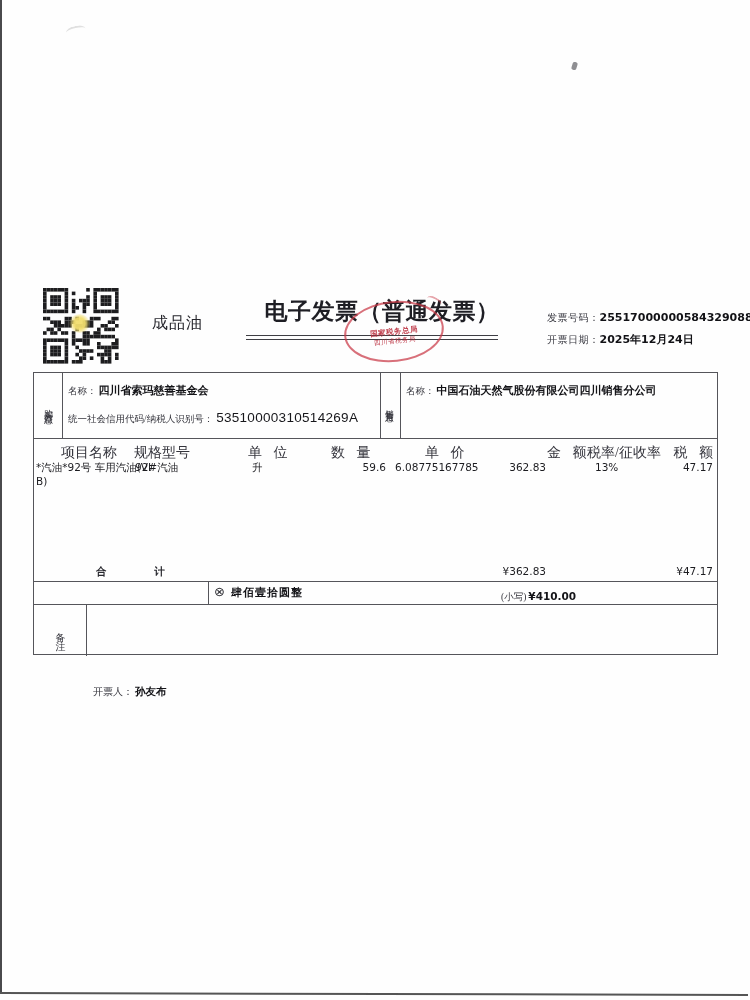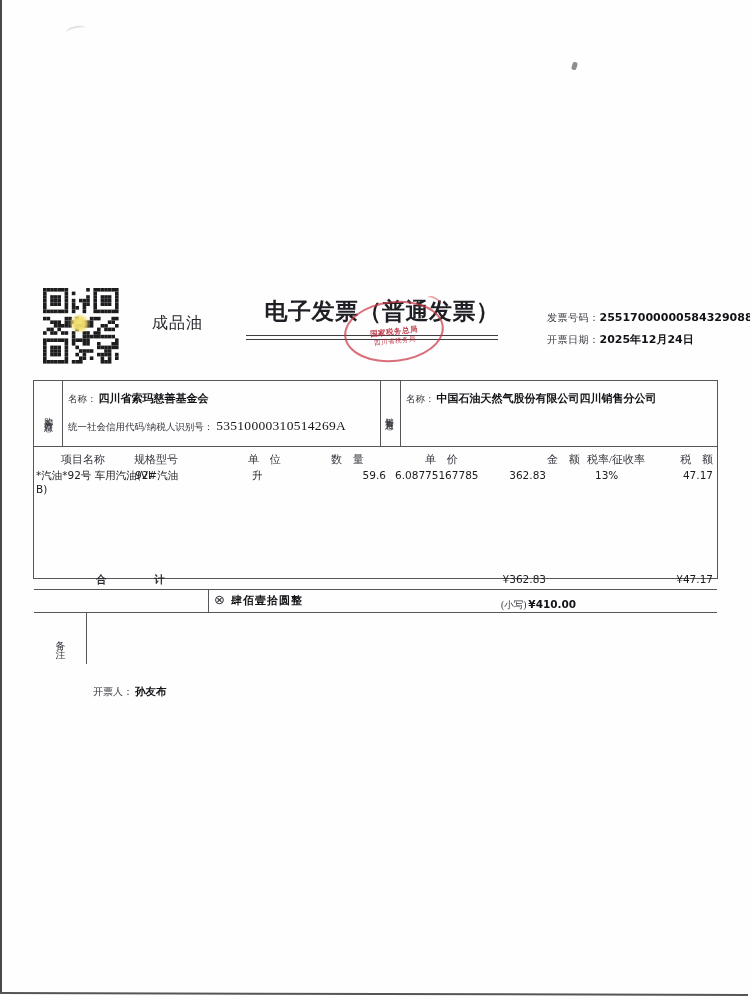--- a/index.html
+++ b/index.html
@@ -39,44 +39,44 @@
   .stamp-extra { position:absolute; left:426px; top:297px; width:16px; height:9px; border-top:2px solid rgba(201,57,71,0.45);
            border-radius:50%; transform:rotate(28deg); }
 
   
   .meta { position:absolute; left:547px; white-space:nowrap; }
   .meta1 { top:307px; } .meta2 { top:329px; }
   .mlbl { font-size:10px; color:#3a3a42; letter-spacing:0.5px; }
   .mval { font-family:"DejaVu Sans","Liberation Sans",sans-serif; font-weight:bold; font-size:11px; color:#121216; }
 
   
-  .box { position:absolute; left:33px; top:380px; width:685px; height:199px; border:1.2px solid #55555a; }
+  .box { position:absolute; left:33px; top:372px; width:685px; height:283px; border:1.2px solid #55555a; }
   .hline { position:absolute; left:0; width:100%; border-top:1.2px solid #55555a; }
   .h1 { top:65px; } .h2 { top:208px; } .h3 { top:231px; }
   .vline { position:absolute; border-left:1.2px solid #55555a; }
   .v-buyer  { left:28px;  top:0; height:65px; }
   .v-mid    { left:346px; top:0; height:65px; }
   .v-seller { left:366px; top:0; height:65px; }
   .v-taxsum { left:174px; top:208px; height:23px; }
   .v-remark { left:52px;  top:231px; height:52px; }
 
   .side-label { position:absolute; display:flex; align-items:center; justify-content:center;
                 writing-mode:vertical-rl; text-orientation:upright; color:#34343c; }
   .buyer-side  { left:0; top:0; width:28px; height:65px; font-size:9px; letter-spacing:1.5px; }
   .seller-side { left:346px; top:0; width:20px; height:65px; font-size:8.5px; letter-spacing:1px; }
   .remark-side { left:0; top:231px; width:52px; height:52px; font-size:10px; letter-spacing:9px; padding-top:6px; }
 
   .party-line { position:absolute; white-space:nowrap; }
   .flbl { font-size:9.5px; color:#34343c; }
   .fval { font-family:"DejaVu Sans","Liberation Sans",sans-serif; font-weight:bold; font-size:11px; color:#131317; margin-left:2px; }
-  .fcode{ font-family:Liberation Serif, serif; font-size:13.5px; font-weight:500; color:#17171b; margin-left:3px; letter-spacing:0.3px; }
+  .fcode{ font-family:Liberation Sans, sans-serif; font-size:13.5px; font-weight:500; color:#17171b; margin-left:3px; letter-spacing:0.3px; }
   .b-name { left:34px; top:7px; }  .b-code { left:34px; top:35px; }
   .s-name { left:372px; top:7px; } .s-code { left:372px; top:35px; }
 
-  .th { position:absolute; top:71px; font-size:11px; color:#34343c; white-space:pre;text-align:center; }
+  .th { position:absolute; top:71px; font-size:14px; color:#34343c; white-space:pre;text-align:center; }
   .sp8 { word-spacing:8px; }
   .th1 { left:27px; } .th2 { left:100px; } .th3 { left:214px; } .th4 { left:297px; }
   .th5 { left:391px; } .th6 { left:513px; } .th7 { left:553px; } .th8 { right:4px; }
 
   .td { position:absolute; font-family:"DejaVu Sans","Liberation Sans",sans-serif; font-size:10.5px; color:#1c1c20; white-space:nowrap; }
   .td-name1 { left:2px; top:88px; } .td-name2 { left:2px; top:102px; }
   .td-spec { left:101px; top:88px; } .td-unit { left:218px; top:88px; }
   .td-qty  { left:290px; top:88px; width:62px; text-align:right; }
   .td-price{ left:361px; top:88px; }
   .td-amt  { left:440px; top:88px; width:72px; text-align:right; }

